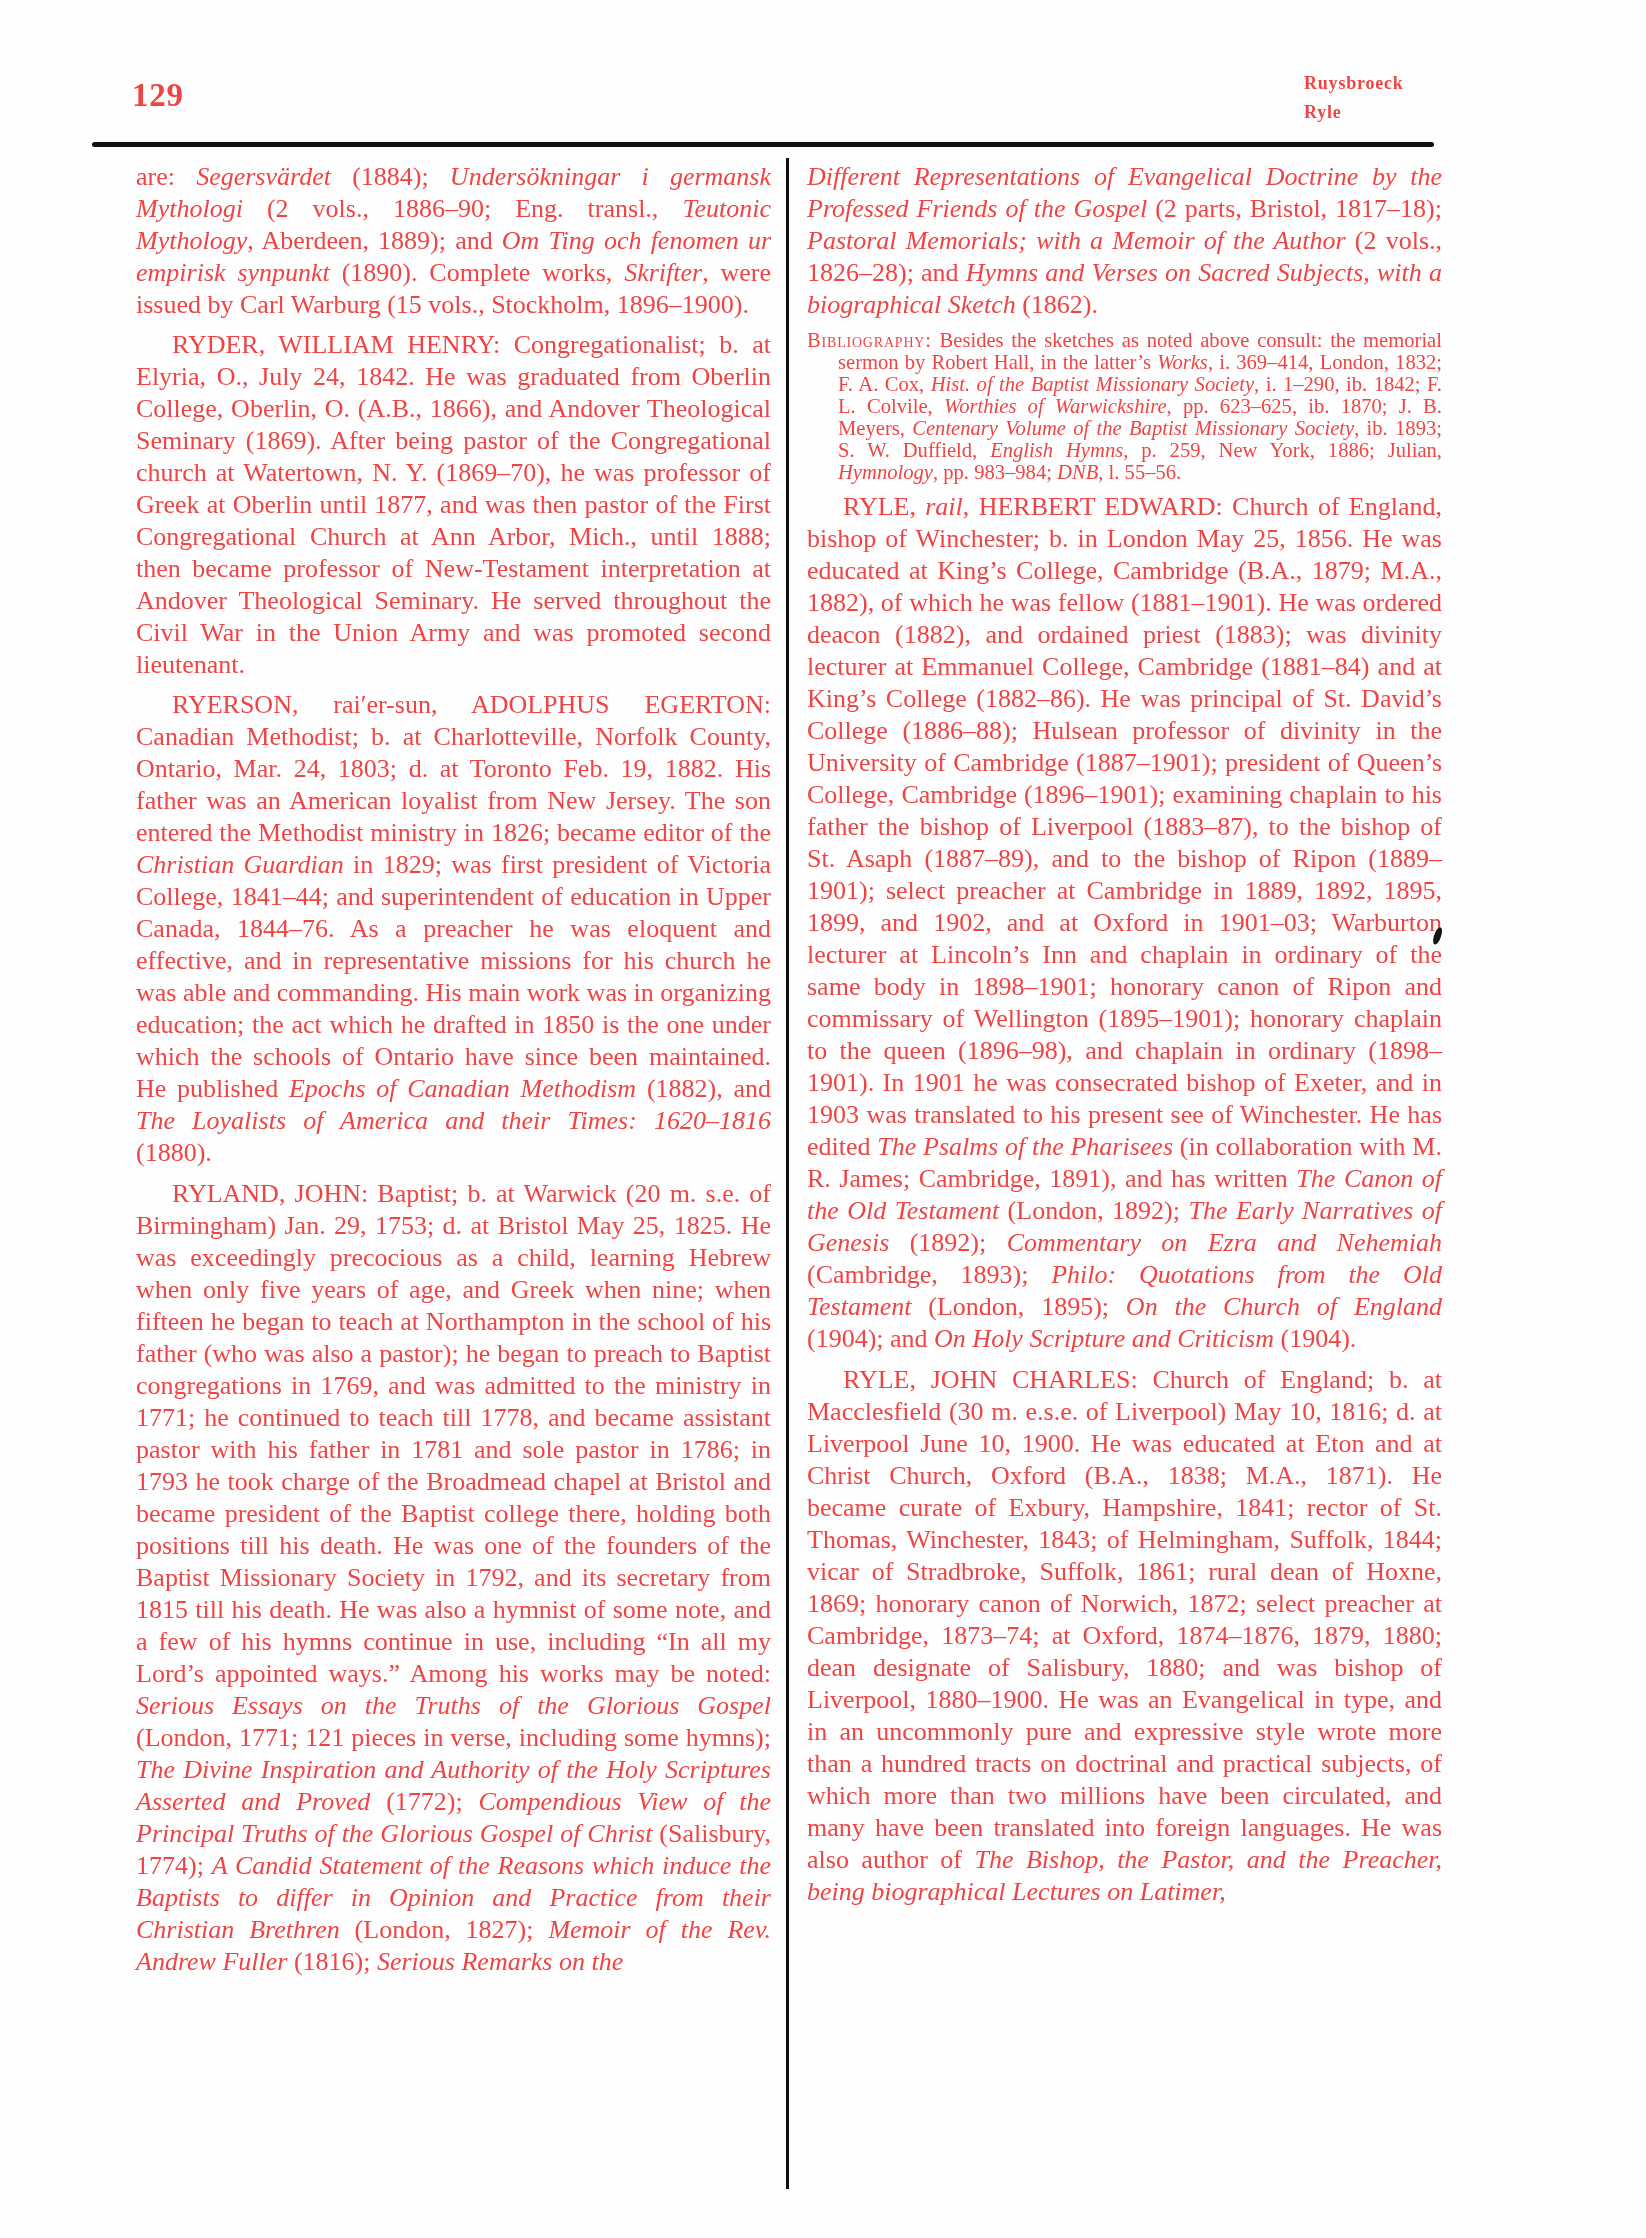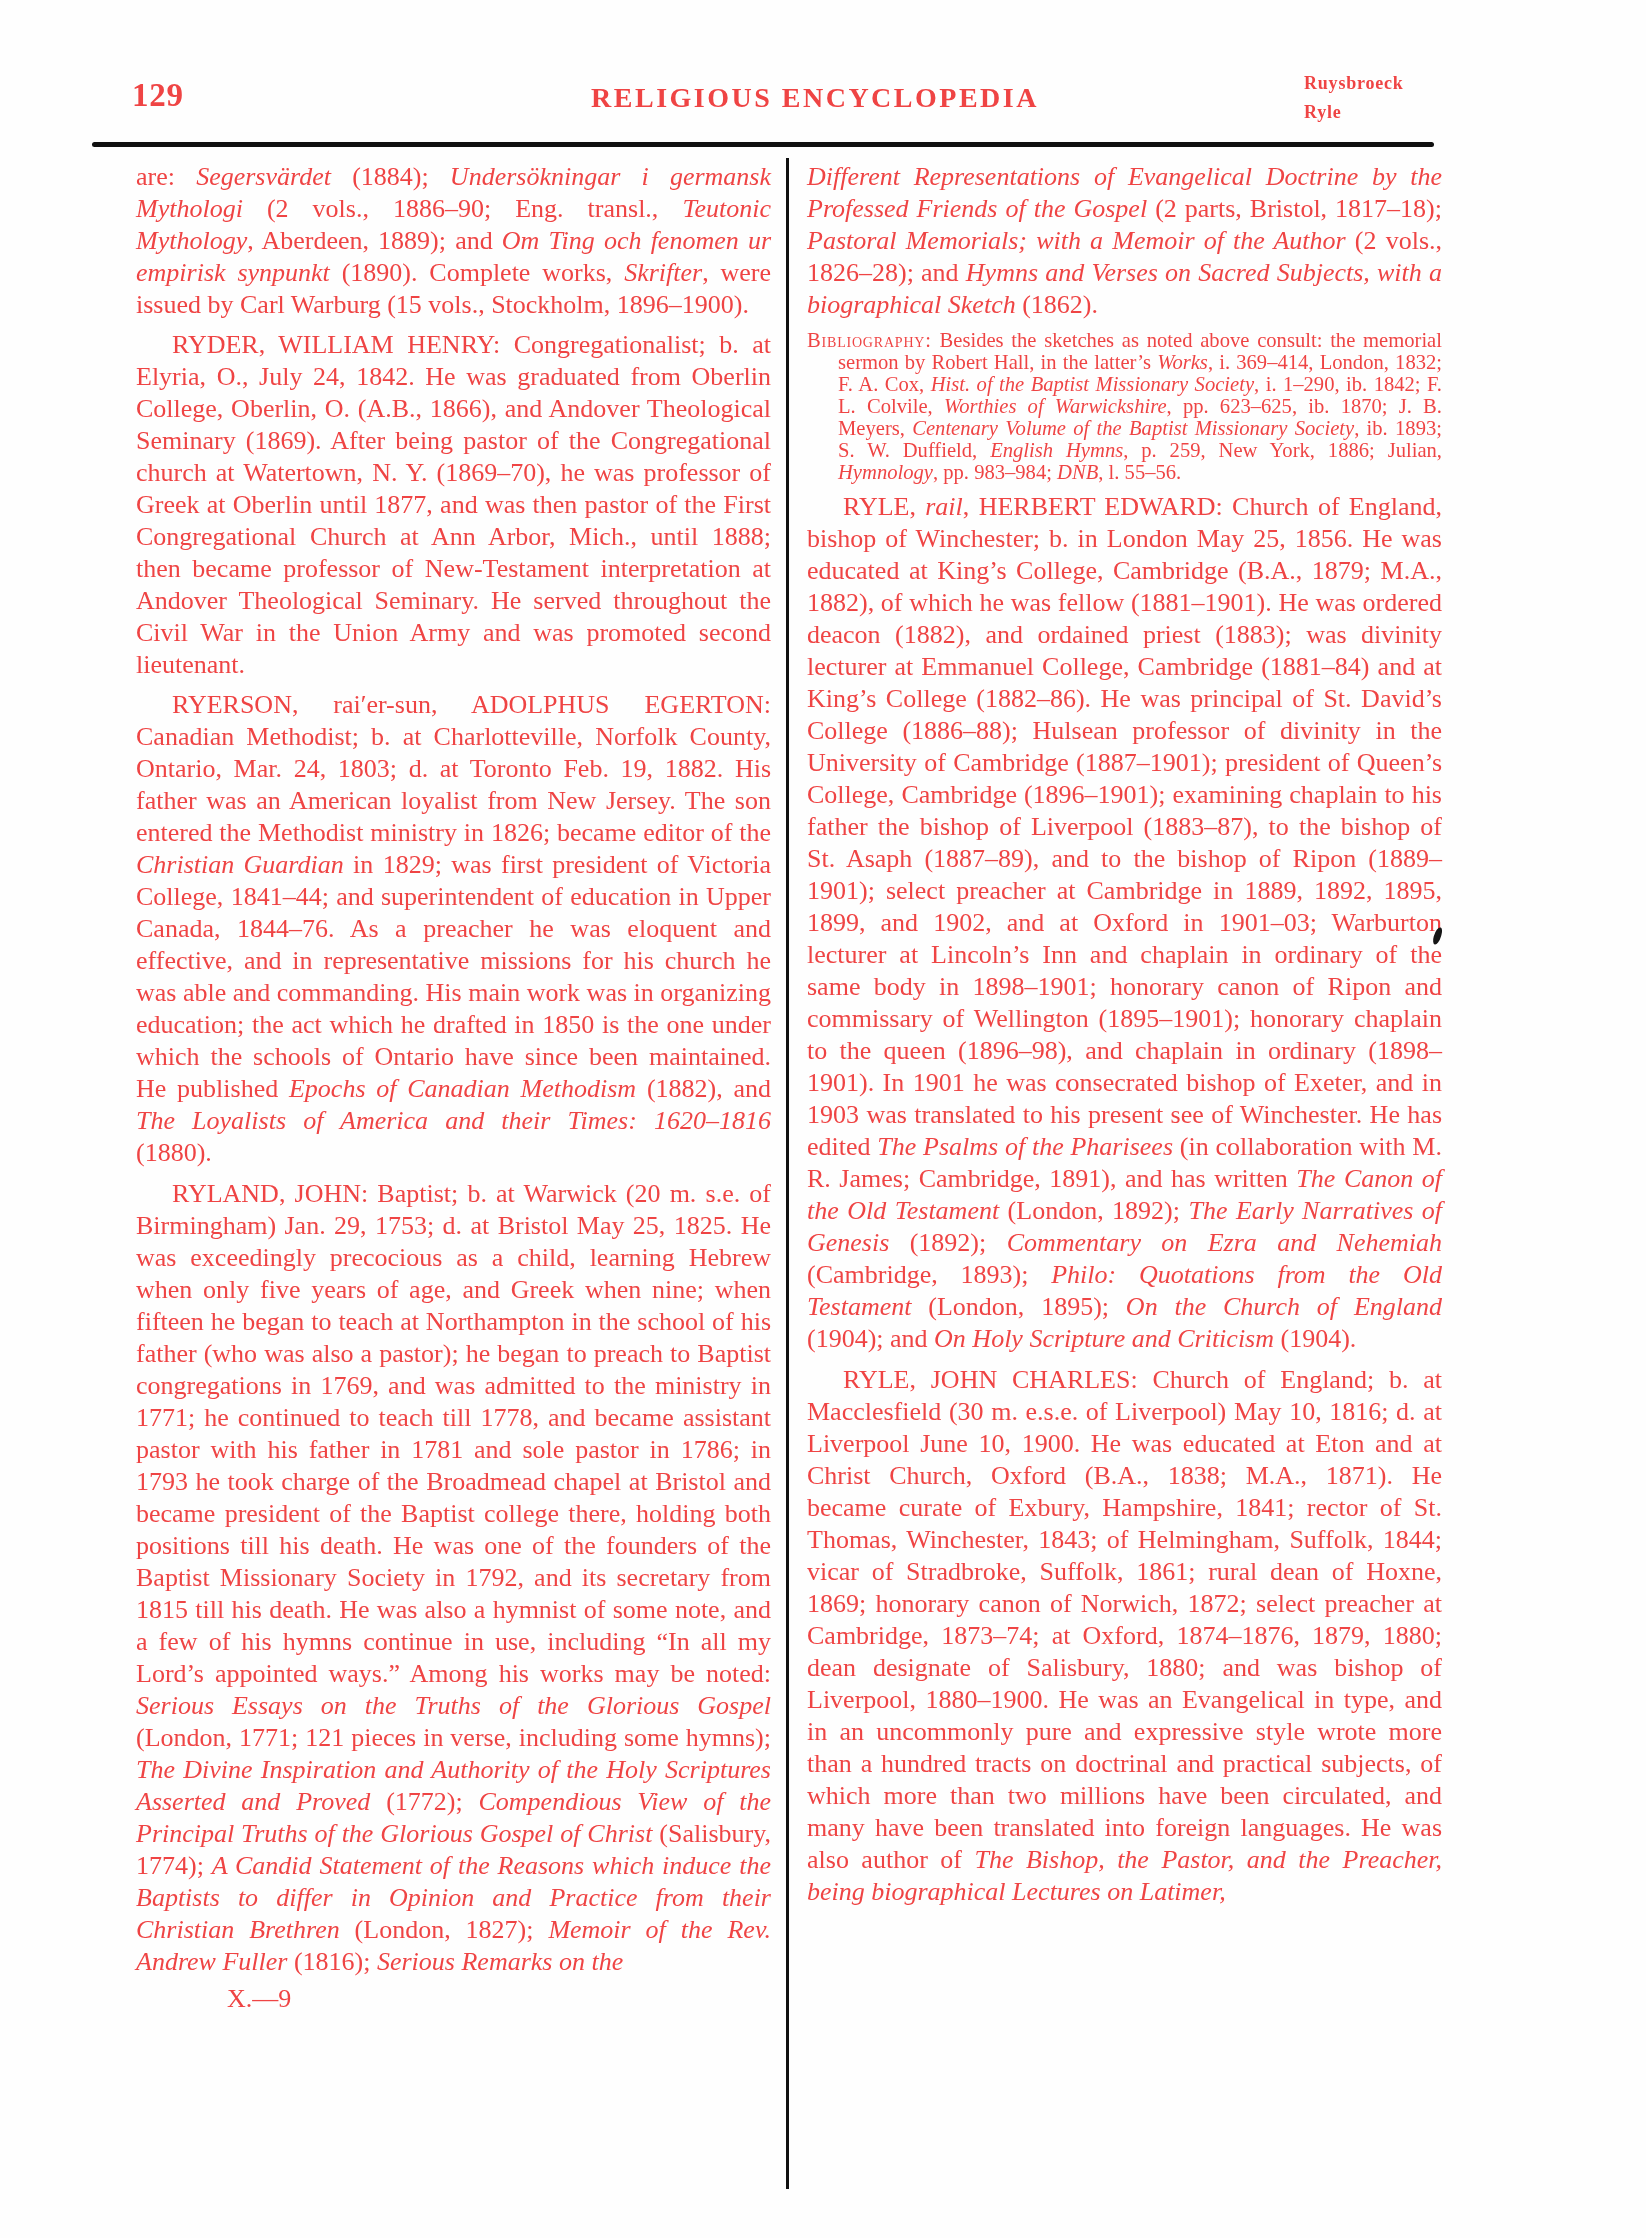--- a/index.html
+++ b/index.html
@@ -47,39 +47,37 @@
     background:#151515; border-radius:60% 40% 55% 45%; transform:rotate(16deg);
   }
 </style>
 </head>
 <body>
 
 <div class="page">
 
   <div class="pageno">129</div>
 
-  <div class="title">RELIGIOUS ENCYCLOPEDIA</div>
 
   <div class="running-head">
     <div>Ruysbroeck</div>
     <div>Ryle</div>
   </div>
 
   <div class="rule"></div>
 
   <div class="divider"></div>
 
   <div class="col col-left">
     <div>
         <div class="para"><span>are: </span><span class="i">Segersvärdet</span><span> (1884); </span><span class="i">Undersökningar i germansk Mythologi</span><span> (2 vols., 1886–90; Eng. transl., </span><span class="i">Teutonic Mythology</span><span>, Aberdeen, 1889); and </span><span class="i">Om Ting och fenomen ur empirisk synpunkt</span><span> (1890). Complete works, </span><span class="i">Skrifter</span><span>, were issued by Carl Warburg (15 vols., Stockholm, 1896–1900).</span></div>
         <div class="para indent"><span class="b">RYDER, WILLIAM HENRY:</span><span> Congregationalist; b. at Elyria, O., July 24, 1842.  He was graduated from Oberlin College, Oberlin, O. (A.B., 1866), and Andover Theological Seminary (1869).  After being pastor of the Congregational church at Watertown, N. Y. (1869–70), he was professor of Greek at Oberlin until 1877, and was then pastor of the First Congregational Church at Ann Arbor, Mich., until 1888; then became professor of New-Testament interpretation at Andover Theological Seminary.  He served throughout the Civil War in the Union Army and was promoted second lieutenant.</span></div>
         <div class="para indent"><span class="b">RYERSON,</span><span> rai′er-sun, </span><span class="b">ADOLPHUS EGERTON:</span><span> Canadian Methodist; b. at Charlotteville, Norfolk County, Ontario, Mar. 24, 1803; d. at Toronto Feb. 19, 1882.  His father was an American loyalist from New Jersey.  The son entered the Methodist ministry in 1826; became editor of the </span><span class="i">Christian Guardian</span><span> in 1829; was first president of Victoria College, 1841–44; and superintendent of education in Upper Canada, 1844–76.  As a preacher he was eloquent and effective, and in representative missions for his church he was able and commanding.  His main work was in organizing education; the act which he drafted in 1850 is the one under which the schools of Ontario have since been maintained.  He published </span><span class="i">Epochs of Canadian Methodism</span><span> (1882), and </span><span class="i">The Loyalists of America and their Times: 1620–1816</span><span> (1880).</span></div>
         <div class="para indent"><span class="b">RYLAND, JOHN:</span><span> Baptist; b. at Warwick (20 m. s.e. of Birmingham) Jan. 29, 1753; d. at Bristol May 25, 1825.  He was exceedingly precocious as a child, learning Hebrew when only five years of age, and Greek when nine; when fifteen he began to teach at Northampton in the school of his father (who was also a pastor); he began to preach to Baptist congregations in 1769, and was admitted to the ministry in 1771; he continued to teach till 1778, and became assistant pastor with his father in 1781 and sole pastor in 1786; in 1793 he took charge of the Broadmead chapel at Bristol and became president of the Baptist college there, holding both positions till his death.  He was one of the founders of the Baptist Missionary Society in 1792, and its secretary from 1815 till his death.  He was also a hymnist of some note, and a few of his hymns continue in use, including “In all my Lord’s appointed ways.”  Among his works may be noted: </span><span class="i">Serious Essays on the Truths of the Glorious Gospel</span><span> (London, 1771; 121 pieces in verse, including some hymns); </span><span class="i">The Divine Inspiration and Authority of the Holy Scriptures Asserted and Proved</span><span> (1772); </span><span class="i">Compendious View of the Principal Truths of the Glorious Gospel of Christ</span><span> (Salisbury, 1774); </span><span class="i">A Candid Statement of the Reasons which induce the Baptists to differ in Opinion and Practice from their Christian Brethren</span><span> (London, 1827); </span><span class="i">Memoir of the Rev. Andrew Fuller</span><span> (1816); </span><span class="i">Serious Remarks on the</span></div>
       </div>
-    <div class="signature">X.—9</div>
   </div>
 
   <div class="col col-right">
     <div>
         <div class="para"><span class="i">Different Representations of Evangelical Doctrine by the Professed Friends of the Gospel</span><span> (2 parts, Bristol, 1817–18); </span><span class="i">Pastoral Memorials; with a Memoir of the Author</span><span> (2 vols., 1826–28); and </span><span class="i">Hymns and Verses on Sacred Subjects, with a biographical Sketch</span><span> (1862).</span></div>
         <div class="biblio"><span class="sc">Bibliography:</span><span> Besides the sketches as noted above consult: the memorial sermon by Robert Hall, in the latter’s </span><span class="i">Works</span><span>, i. 369–414, London, 1832;  F. A. Cox, </span><span class="i">Hist. of the Baptist Missionary Society</span><span>, i. 1–290, ib. 1842;  F. L. Colvile, </span><span class="i">Worthies of Warwickshire</span><span>, pp. 623–625, ib. 1870;  J. B. Meyers, </span><span class="i">Centenary Volume of the Baptist Missionary Society</span><span>, ib. 1893;  S. W. Duffield, </span><span class="i">English Hymns</span><span>, p. 259, New York, 1886;  Julian, </span><span class="i">Hymnology</span><span>, pp. 983–984;  </span><span class="i">DNB</span><span>, l. 55–56.</span></div>
         <div class="para indent"><span class="b">RYLE,</span><span> </span><span class="i">rail</span><span>, </span><span class="b">HERBERT EDWARD:</span><span> Church of England, bishop of Winchester; b. in London May 25, 1856.  He was educated at King’s College, Cambridge (B.A., 1879;  M.A., 1882), of which he was fellow (1881–1901).  He was ordered deacon (1882), and ordained priest (1883);  was divinity lecturer at Emmanuel College, Cambridge (1881–84) and at King’s College (1882–86).  He was principal of St. David’s College (1886–88);  Hulsean professor of divinity in the University of Cambridge (1887–1901);  president of Queen’s College, Cambridge (1896–1901);  examining chaplain to his father the bishop of Liverpool (1883–87), to the bishop of St. Asaph (1887–89), and to the bishop of Ripon (1889–1901);  select preacher at Cambridge in 1889, 1892, 1895, 1899, and 1902, and at Oxford in 1901–03;  Warburton lecturer at Lincoln’s Inn and chaplain in ordinary of the same body in 1898–1901;  honorary canon of Ripon and commissary of Wellington (1895–1901);  honorary chaplain to the queen (1896–98), and chaplain in ordinary (1898–1901).  In 1901 he was consecrated bishop of Exeter, and in 1903 was translated to his present see of Winchester.  He has edited </span><span class="i">The Psalms of the Pharisees</span><span> (in collaboration with M. R. James;  Cambridge, 1891), and has written </span><span class="i">The Canon of the Old Testament</span><span> (London, 1892); </span><span class="i">The Early Narratives of Genesis</span><span> (1892); </span><span class="i">Commentary on Ezra and Nehemiah</span><span> (Cambridge, 1893); </span><span class="i">Philo: Quotations from the Old Testament</span><span> (London, 1895); </span><span class="i">On the Church of England</span><span> (1904); and </span><span class="i">On Holy Scripture and Criticism</span><span> (1904).</span></div>
         <div class="para indent"><span class="b">RYLE, JOHN CHARLES:</span><span> Church of England; b. at Macclesfield (30 m. e.s.e. of Liverpool) May 10, 1816;  d. at Liverpool June 10, 1900.  He was educated at Eton and at Christ Church, Oxford (B.A., 1838;  M.A., 1871).  He became curate of Exbury, Hampshire, 1841;  rector of St. Thomas, Winchester, 1843;  of Helmingham, Suffolk, 1844;  vicar of Stradbroke, Suffolk, 1861;  rural dean of Hoxne, 1869;  honorary canon of Norwich, 1872;  select preacher at Cambridge, 1873–74;  at Oxford, 1874–1876, 1879, 1880;  dean designate of Salisbury, 1880;  and was bishop of Liverpool, 1880–1900.  He was an Evangelical in type, and in an uncommonly pure and expressive style wrote more than a hundred tracts on doctrinal and practical subjects, of which more than two millions have been circulated, and many have been translated into foreign languages.  He was also author of </span><span class="i">The Bishop, the Pastor, and the Preacher, being biographical Lectures on Latimer,</span></div>
       </div>
   </div>

